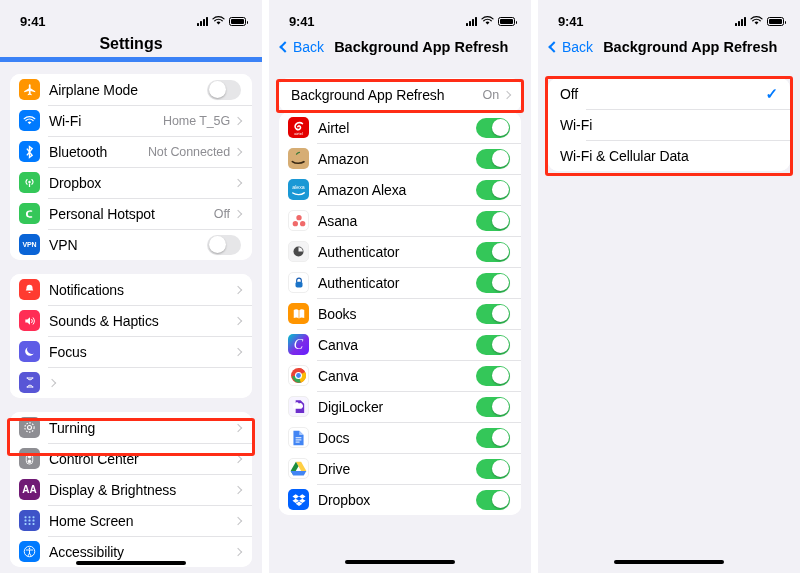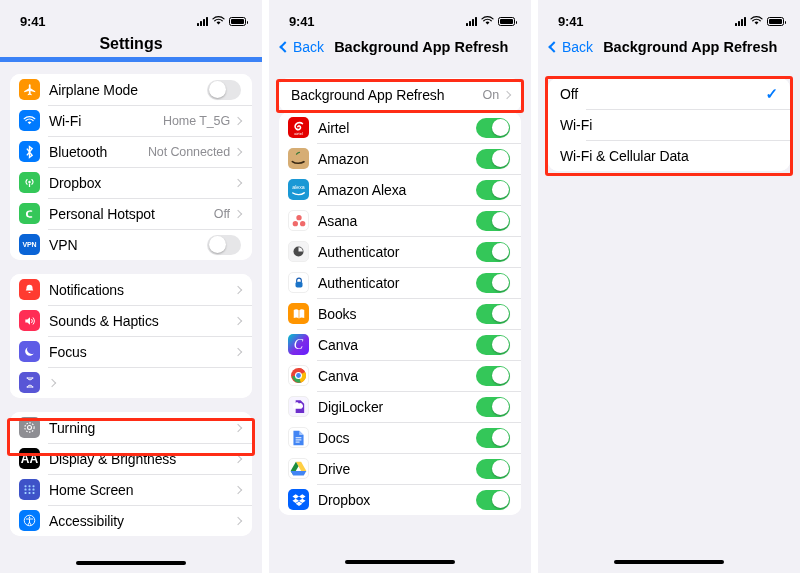--- a/index.html
+++ b/index.html
@@ -248,21 +248,32 @@
           <span class="ic" style="background:#8e8e93">
             <svg width="15" height="15" viewBox="0 0 24 24" fill="none" stroke="#fff" stroke-width="1.7">
                 <circle cx="12" cy="12" r="3.2"></circle>
                 <circle cx="12" cy="12" r="7.4" stroke-dasharray="2.6 2.2"></circle>
               </svg>
           </span>
           <span class="label">Turning</span>
           <span class="chev"></span>
         </div>
         <div class="row">
-          <span class="ic" style="background:#000000;font-size:12px;font-weight:bold">AA</span>
+          <span class="ic" style="background:#8e8e93">
+            <svg width="13" height="14" viewBox="0 0 24 24" fill="none" stroke="#fff" stroke-width="1.6">
+                <rect x="6" y="2.5" width="12" height="19" rx="6"></rect>
+                <circle cx="12" cy="7.5" r="2.6" fill="#fff"></circle>
+                <circle cx="12" cy="16.5" r="2.6" fill="#fff"></circle>
+              </svg>
+          </span>
+          <span class="label">Control Center</span>
+          <span class="chev"></span>
+        </div>
+        <div class="row">
+          <span class="ic" style="background:#701a75;font-size:10px;font-weight:bold">AA</span>
           <span class="label">Display &amp; Brightness</span>
           <span class="chev"></span>
         </div>
         <div class="row">
           <span class="ic" style="background:#3e53c8">
             <svg width="15" height="15" viewBox="0 0 24 24">
               <g fill="#9fd2ff">
                   <rect x="4" y="5" width="3.2" height="3.2" rx="1"></rect>
                   <rect x="10.4" y="5" width="3.2" height="3.2" rx="1"></rect>
                   <rect x="16.8" y="5" width="3.2" height="3.2" rx="1"></rect>

